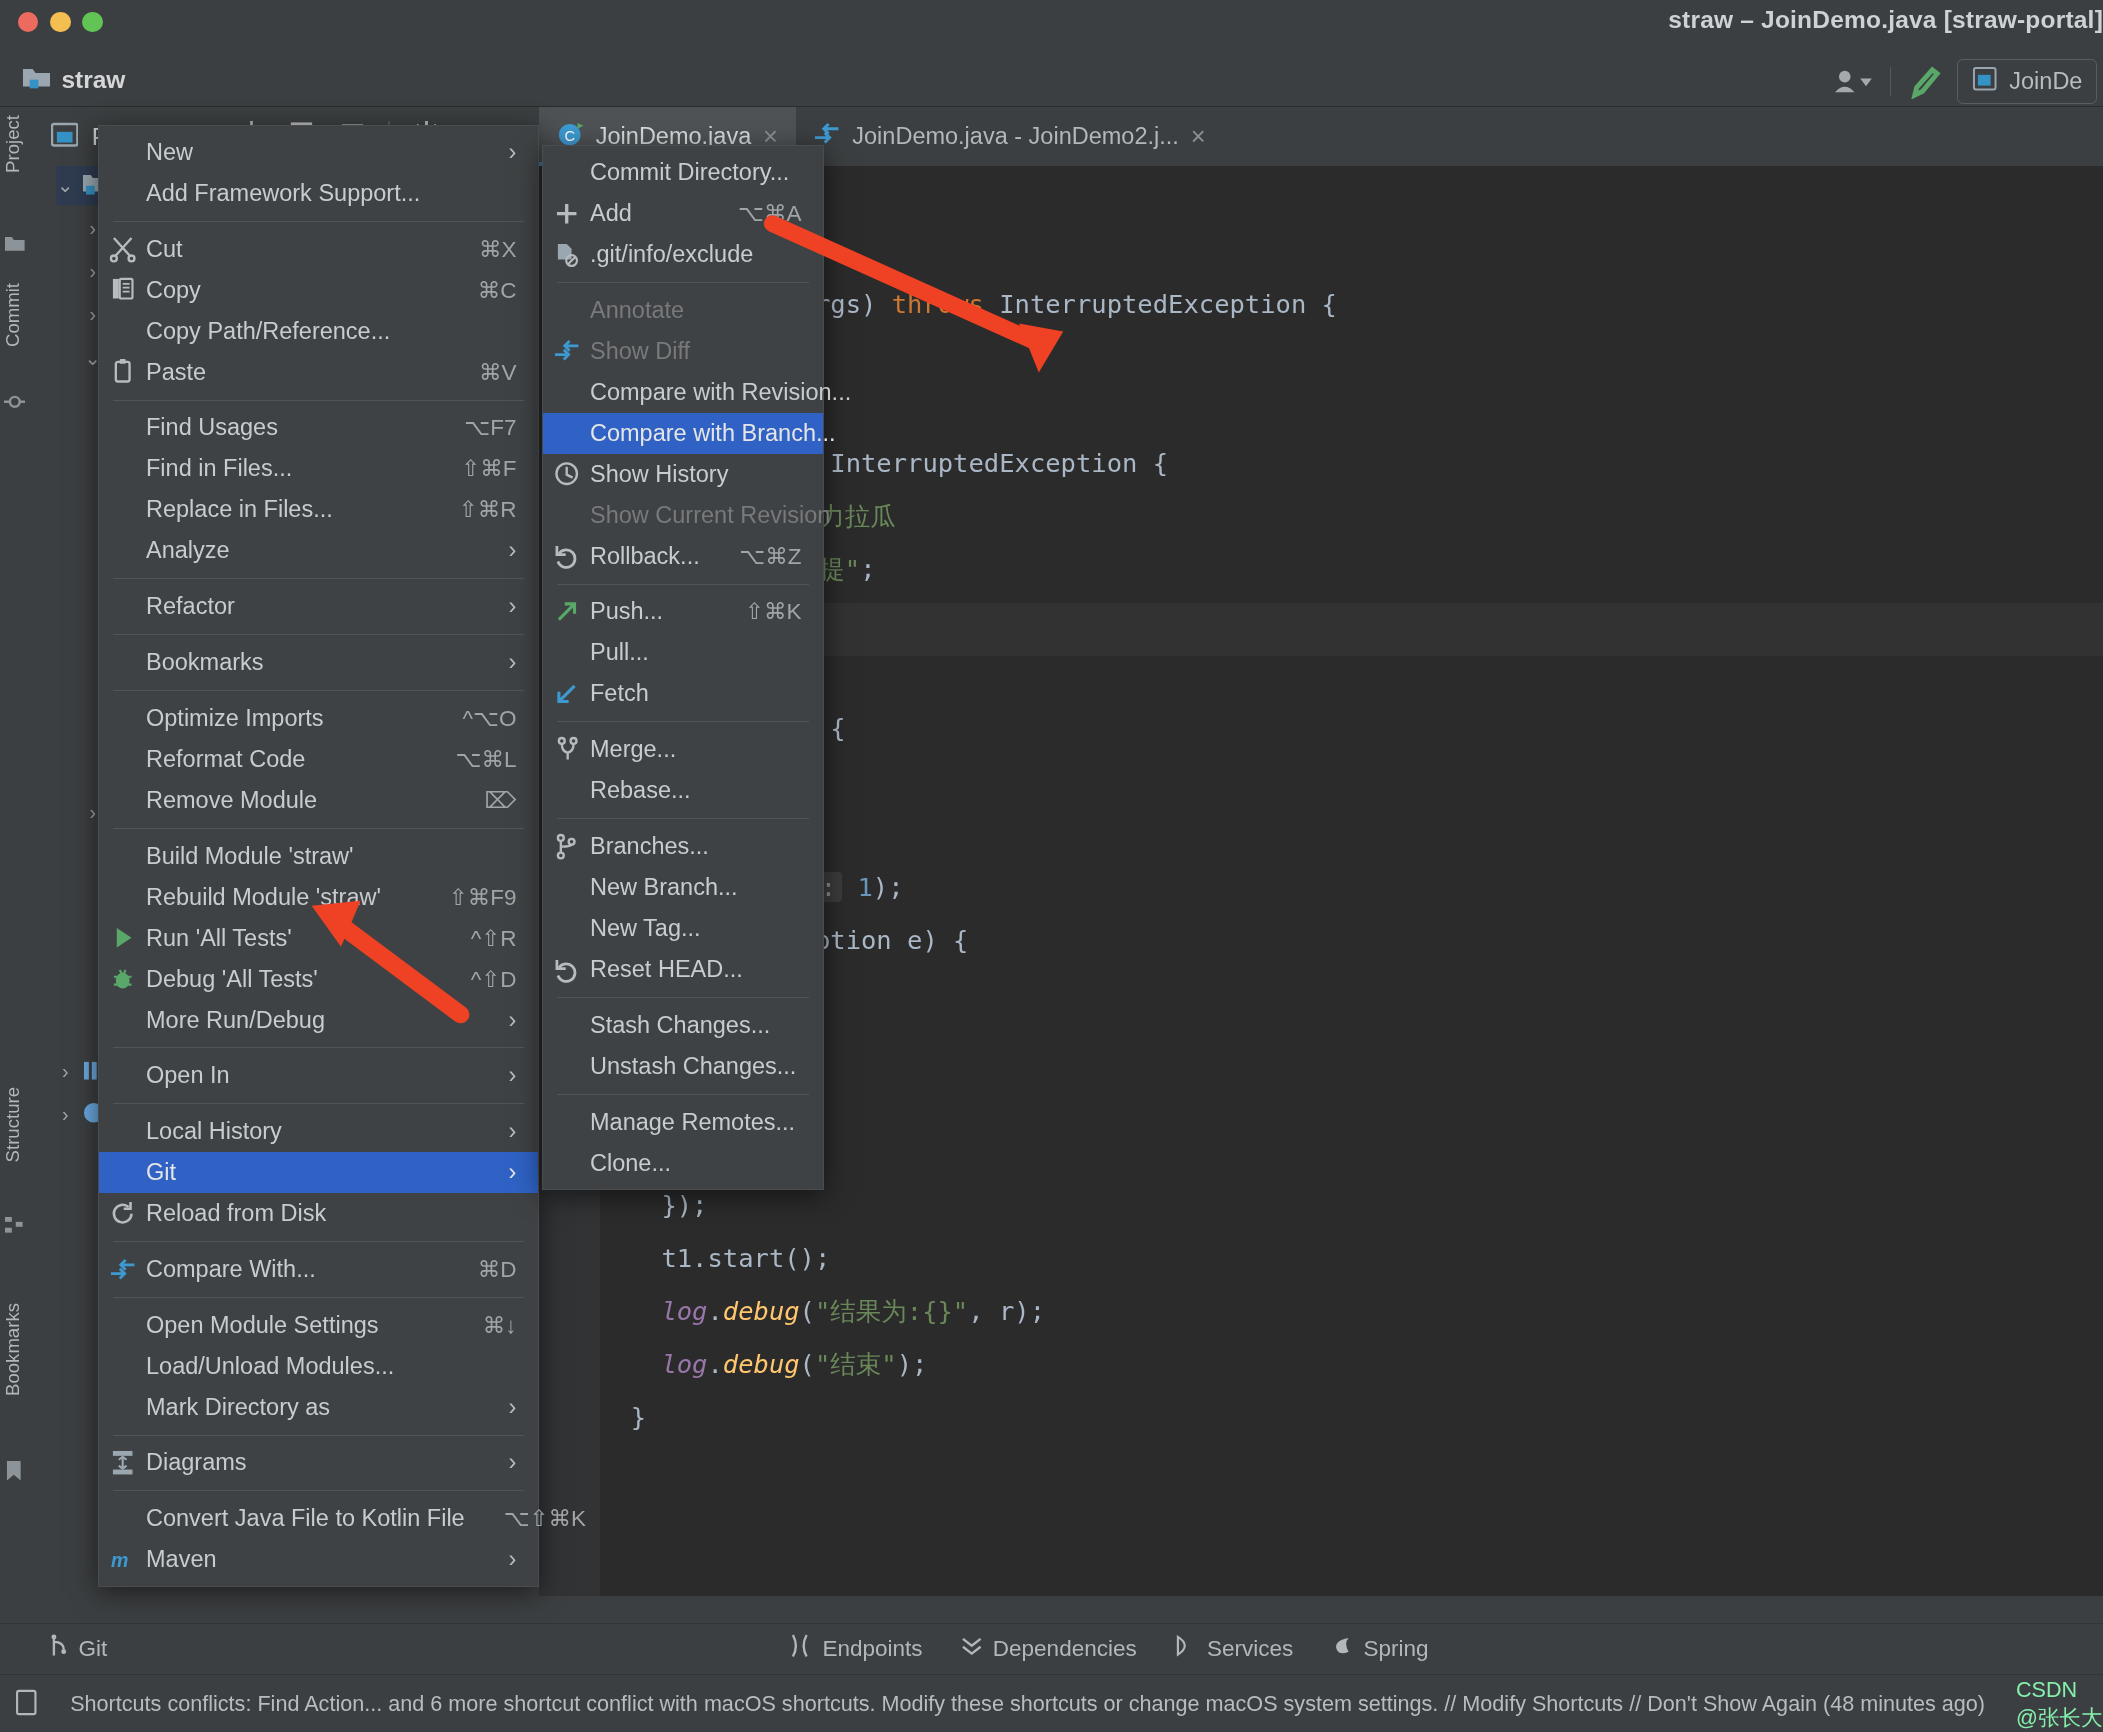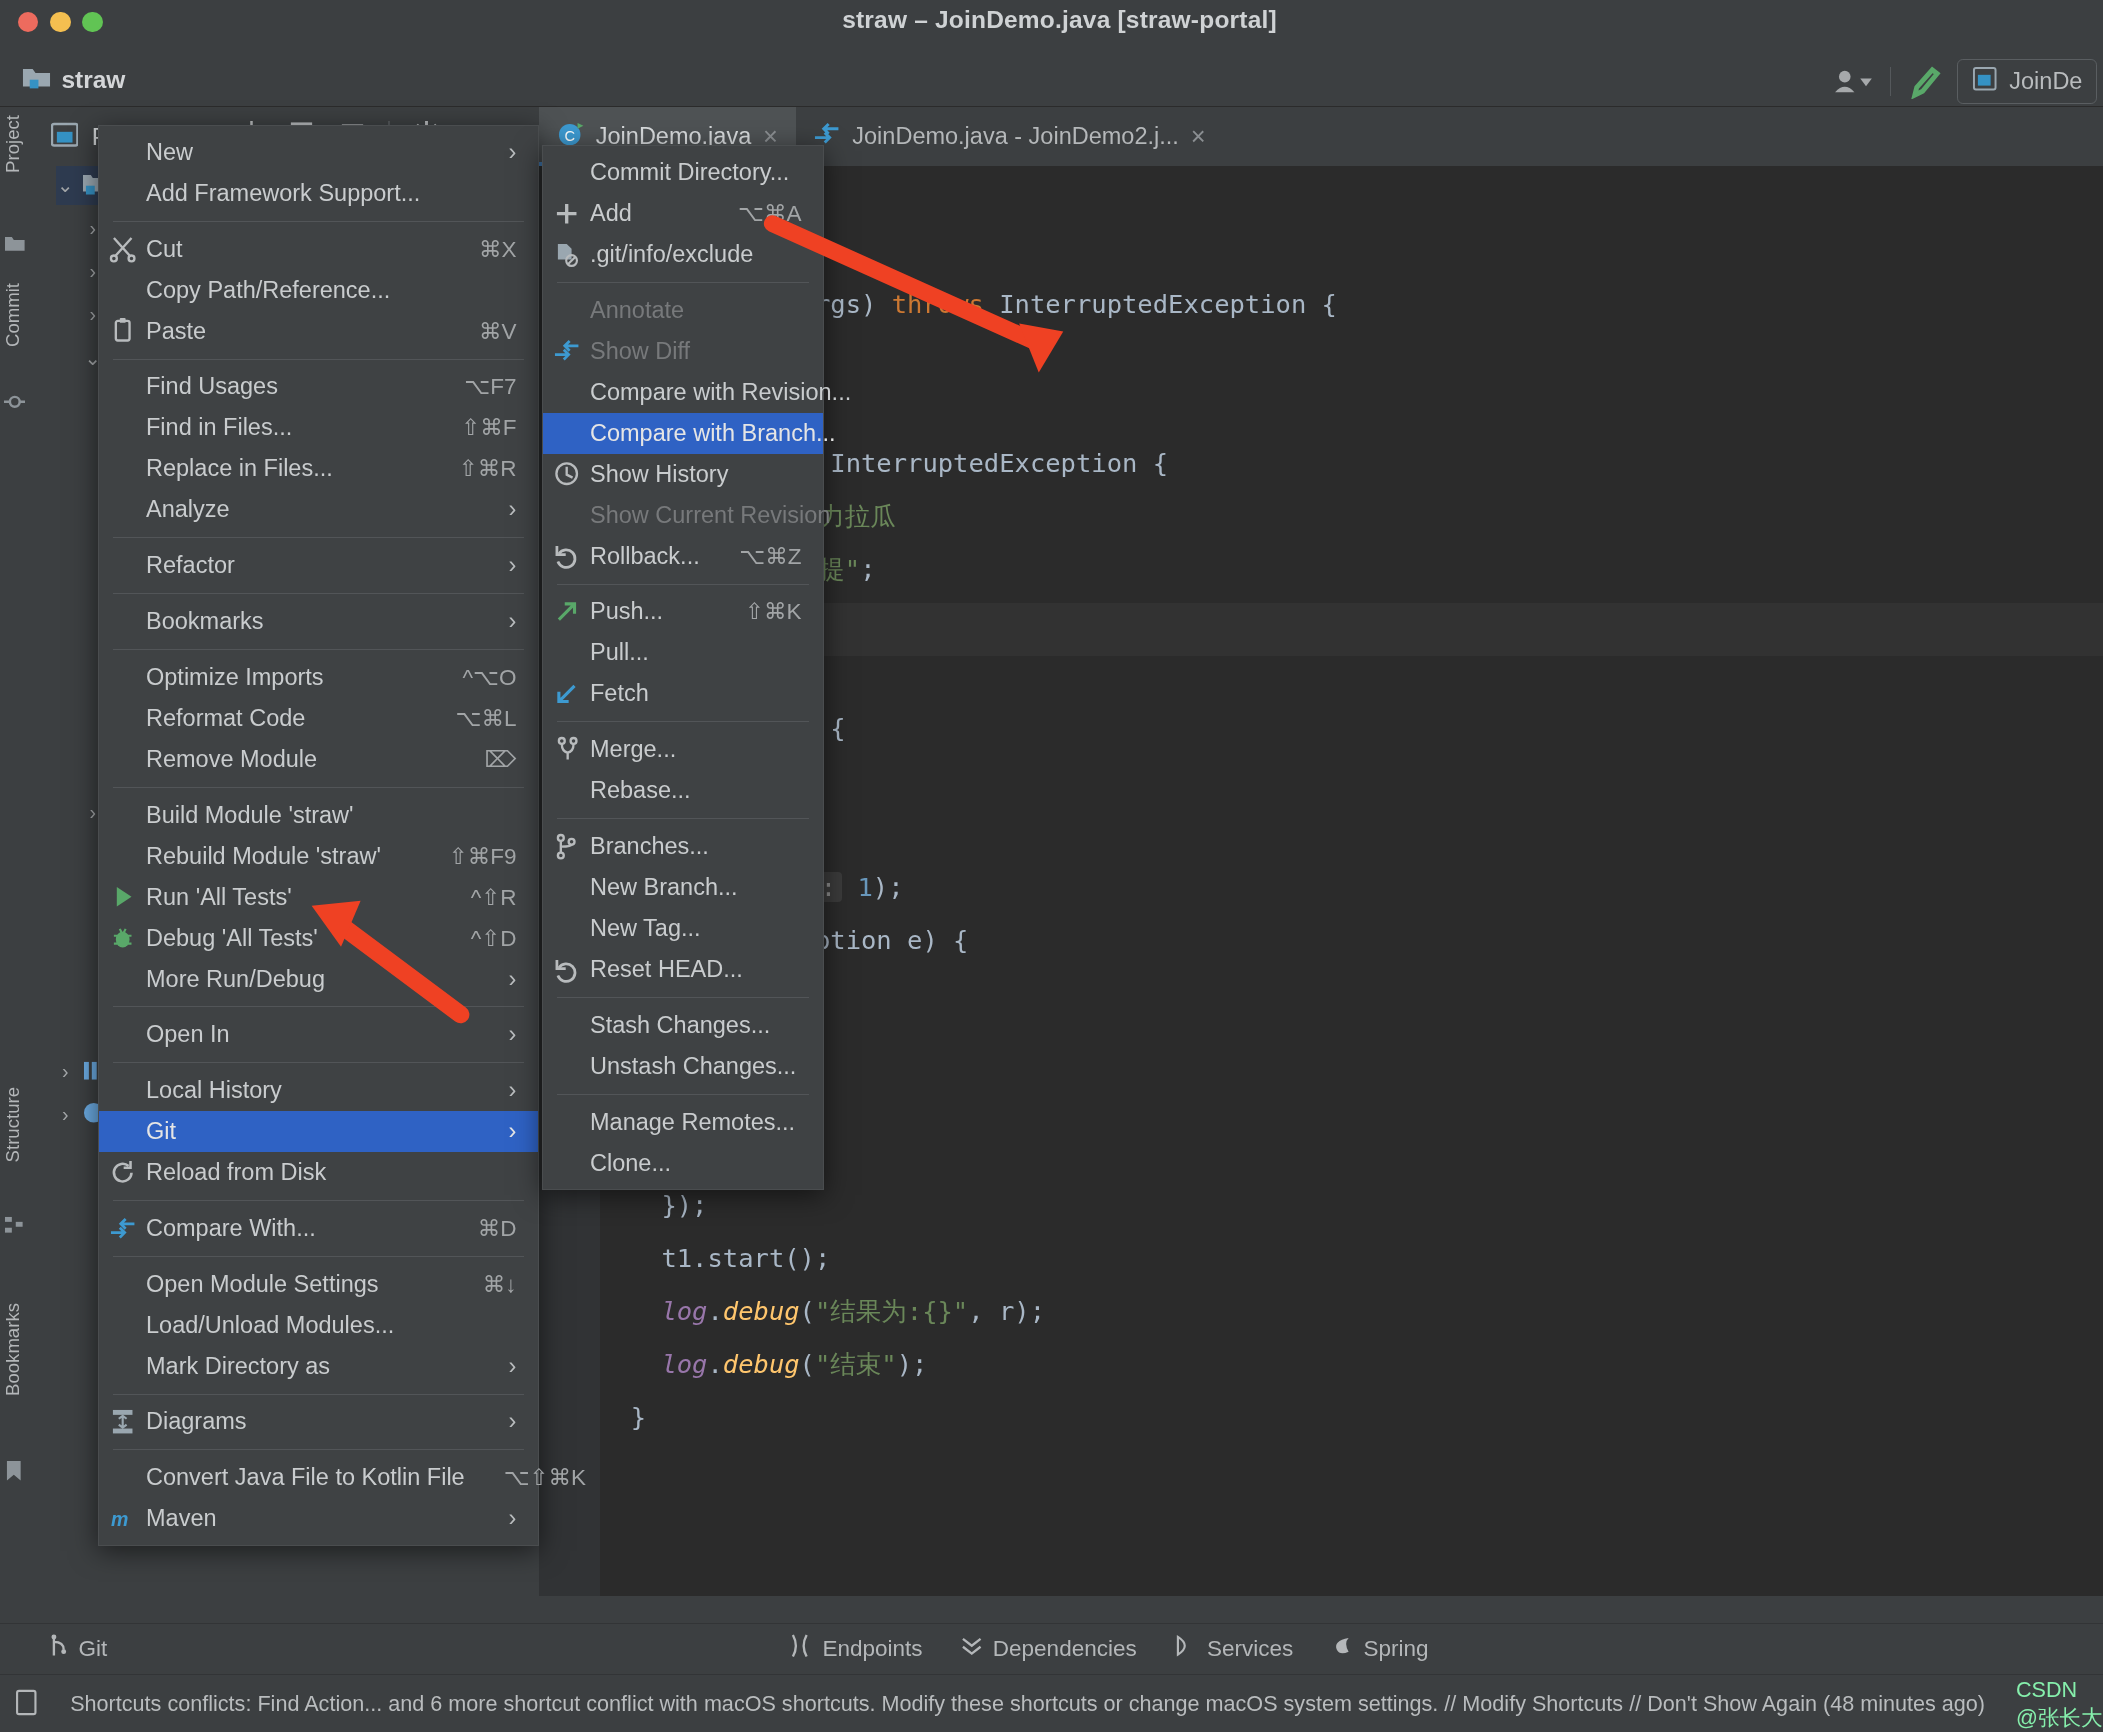--- a/index.html
+++ b/index.html
@@ -13,21 +13,21 @@
 
   
   .titlebar {
     position:absolute; left:0; top:0; width:2103px; height:53px;
     background:#3c3f41;
   }
   .traffic { position:absolute; top:11.8px; left:17.6px; display:flex; gap:11.8px; }
   .dot { width:20.6px; height:20.6px; border-radius:50%; }
   .dot.red{background:#ed6b5e;} .dot.yellow{background:#f4bf50;} .dot.green{background:#61c454;}
   .win-title {
-    position:absolute; left:0; right:0; top:5.9px; text-align:center;
+    position:absolute; left:0; right:0; top:5.9px; text-align:right;
     color:#cfd2d4; font-size:24.5px; font-weight:bold; letter-spacing:0.2px;padding-left:16px;
   }
 
   
   .toolbar2 {
     position:absolute; left:0; top:53px; width:2103px; height:54px;
     background:#3c3f41; border-bottom:1px solid #2b2b2b;
   }
   .proj-chip { position:absolute; left:21.6px; top:11.8px; display:flex; align-items:center; gap:10.8px; }
   .proj-chip .label { color:#d4d6d8; font-size:24.5px; font-weight:bold; }
@@ -428,20 +428,31 @@
           <svg width="27.4" height="27.4" viewBox="0 0 28 28">
             <path d="M5 3 L22 22 M23 3 L6 22" stroke="#b8bbbd" stroke-width="2.4" fill="none"></path>
             <circle cx="5" cy="24" r="3" fill="none" stroke="#b8bbbd" stroke-width="2.4"></circle>
             <circle cx="23" cy="24" r="3" fill="none" stroke="#b8bbbd" stroke-width="2.4"></circle>
           </svg>
         </span>
         <span class="lb">Cut</span>
         <span class="sc">⌘X</span>
       </div>
       <div class="mi">
+        <span class="ic">
+          <svg width="27.4" height="27.4" viewBox="0 0 28 28">
+            <rect x="4" y="3" width="6" height="20" fill="#b8bbbd"></rect>
+            <rect x="11" y="3" width="13" height="20" rx="1.5" fill="none" stroke="#b8bbbd" stroke-width="2.2"></rect>
+            <path d="M14 8 h7 M14 12 h7 M14 16 h7" stroke="#b8bbbd" stroke-width="1.8"></path>
+          </svg>
+        </span>
+        <span class="lb">Copy</span>
+        <span class="sc">⌘C</span>
+      </div>
+      <div class="mi">
         <span class="ic"></span>
         <span class="lb">Copy Path/Reference...</span>
       </div>
       <div class="mi">
         <span class="ic">
           <svg width="27.4" height="27.4" viewBox="0 0 28 28">
             <rect x="7" y="4" width="14" height="20" rx="2" fill="none" stroke="#b8bbbd" stroke-width="2.4"></rect>
             <rect x="11" y="1" width="6" height="5" rx="1" fill="#b8bbbd"></rect>
           </svg>
         </span>

